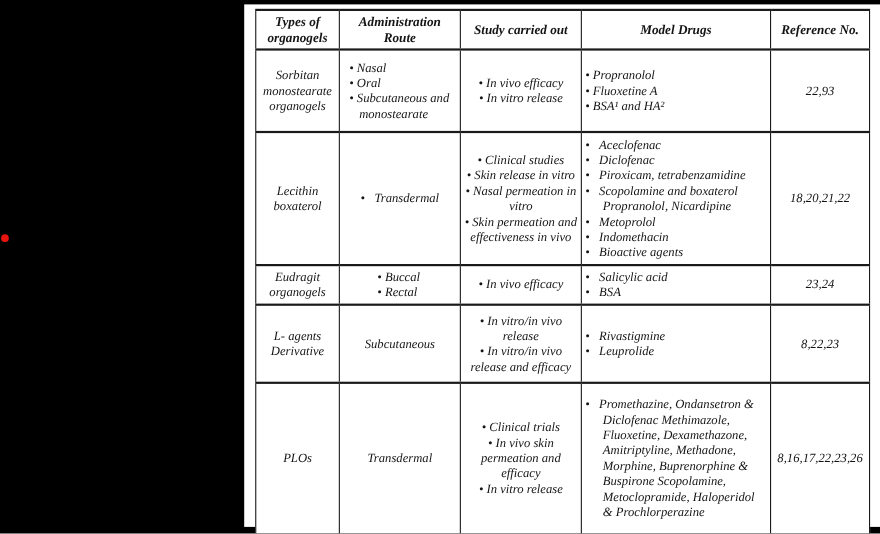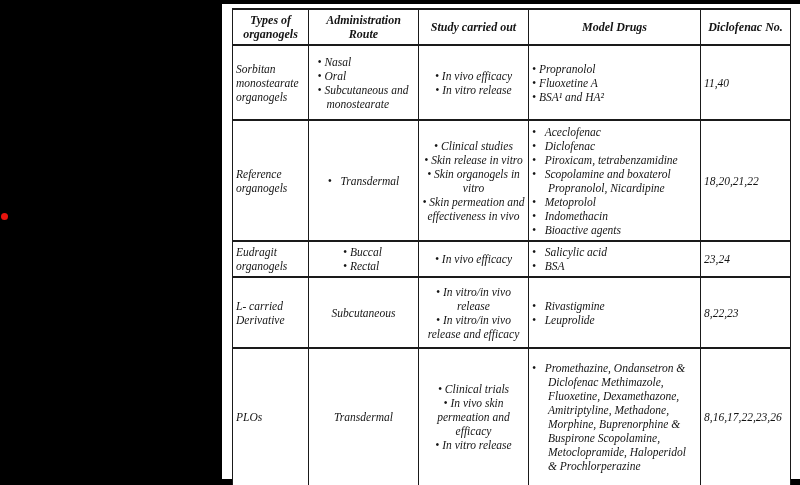--- a/index.html
+++ b/index.html
@@ -52,21 +52,21 @@
   col.c1 { width: 110px; }
   col.c2 { width: 110px; }
   col.c3 { width: 172px; }
   col.c4 { width: 90px; }
   thead tr { height: 30px; }
   tbody tr:nth-child(1) { height: 75px; }
   tbody tr:nth-child(2) { height: 121px; }
   tbody tr:nth-child(3) { height: 29px; }
   tbody tr:nth-child(4) { height: 71px; }
   tbody tr:nth-child(5) { height: 138px; }
-  .cell-type, .cell-ref { text-align: left; }
+  .cell-type, .cell-ref { text-align: center; }
   .cell-routes { text-align: center; }
   .cell-routes .stack {
     display: inline-block;
     text-align: left;
     max-width: 92px;
   }
   .cell-routes .line.bullet { padding-left: 9px; text-indent: -9px; }
   .cell-studies { text-align: center; margin-left: 42px; }
   .cell-drugs { text-align: left; padding-left: 5px; }
   .cell-drugs .line.bullet { padding-left: 16px; text-indent: -16px; }
@@ -84,50 +84,50 @@
         <col class="c2">
         <col class="c3">
         <col class="c4">
     </colgroup>
     <thead>
       <tr>
           <th>Types of organogels</th>
           <th>Administration Route</th>
           <th>Study carried out</th>
           <th>Model Drugs</th>
-          <th>Diclofenac No.</th>
+          <th>Reference No.</th>
         </tr>
     </thead>
     <tbody>
         <tr>
           <td class="cell-type">Sorbitan monostearate organogels</td>
           <td class="cell-routes"><div class="stack"><div class="line bullet">• Nasal</div><div class="line bullet">• Oral</div><div class="line bullet">• Subcutaneous and monostearate</div></div></td>
           <td class="cell-studies">
             <div class="stack">
               <div class="line bullet">• In vivo efficacy</div>
               <div class="line bullet">• In vitro release</div>
             </div>
           </td>
           <td class="cell-drugs">
             <div class="stack">
               <div class="line bullet">• Propranolol</div>
               <div class="line bullet">• Fluoxetine A</div>
               <div class="line bullet">• BSA¹ and HA²</div>
             </div>
           </td>
-          <td class="cell-ref">11,40</td>
+          <td class="cell-ref">22,93</td>
         </tr>
         <tr>
-          <td class="cell-type">Reference organogels</td>
+          <td class="cell-type">Lecithin boxaterol</td>
           <td class="cell-routes"><div class="stack"><div class="line bullet">•&nbsp;&nbsp;&nbsp;Transdermal</div></div></td>
           <td class="cell-studies">
             <div class="stack">
               <div class="line bullet">• Clinical studies</div>
               <div class="line bullet">• Skin release in vitro</div>
-              <div class="line bullet">• Skin organogels in vitro</div>
+              <div class="line bullet">• Nasal permeation in vitro</div>
               <div class="line bullet">• Skin permeation and effectiveness in vivo</div>
             </div>
           </td>
           <td class="cell-drugs">
             <div class="stack">
               <div class="line bullet">•&nbsp;&nbsp;&nbsp;Aceclofenac</div>
               <div class="line bullet">•&nbsp;&nbsp;&nbsp;Diclofenac</div>
               <div class="line bullet">•&nbsp;&nbsp;&nbsp;Piroxicam, tetrabenzamidine</div>
               <div class="line bullet">•&nbsp;&nbsp;&nbsp;Scopolamine and boxaterol Propranolol, Nicardipine</div>
               <div class="line bullet">•&nbsp;&nbsp;&nbsp;Metoprolol</div>
@@ -147,21 +147,21 @@
           </td>
           <td class="cell-drugs">
             <div class="stack">
               <div class="line bullet">•&nbsp;&nbsp;&nbsp;Salicylic acid</div>
               <div class="line bullet">•&nbsp;&nbsp;&nbsp;BSA</div>
             </div>
           </td>
           <td class="cell-ref">23,24</td>
         </tr>
         <tr>
-          <td class="cell-type">L- carried Derivative</td>
+          <td class="cell-type">L- agents Derivative</td>
           <td class="cell-routes"><div class="stack"><div class="line">Subcutaneous</div></div></td>
           <td class="cell-studies">
             <div class="stack">
               <div class="line bullet">• In vitro/in vivo release</div>
               <div class="line bullet">• In vitro/in vivo release and efficacy</div>
             </div>
           </td>
           <td class="cell-drugs">
             <div class="stack">
               <div class="line bullet">•&nbsp;&nbsp;&nbsp;Rivastigmine</div>

